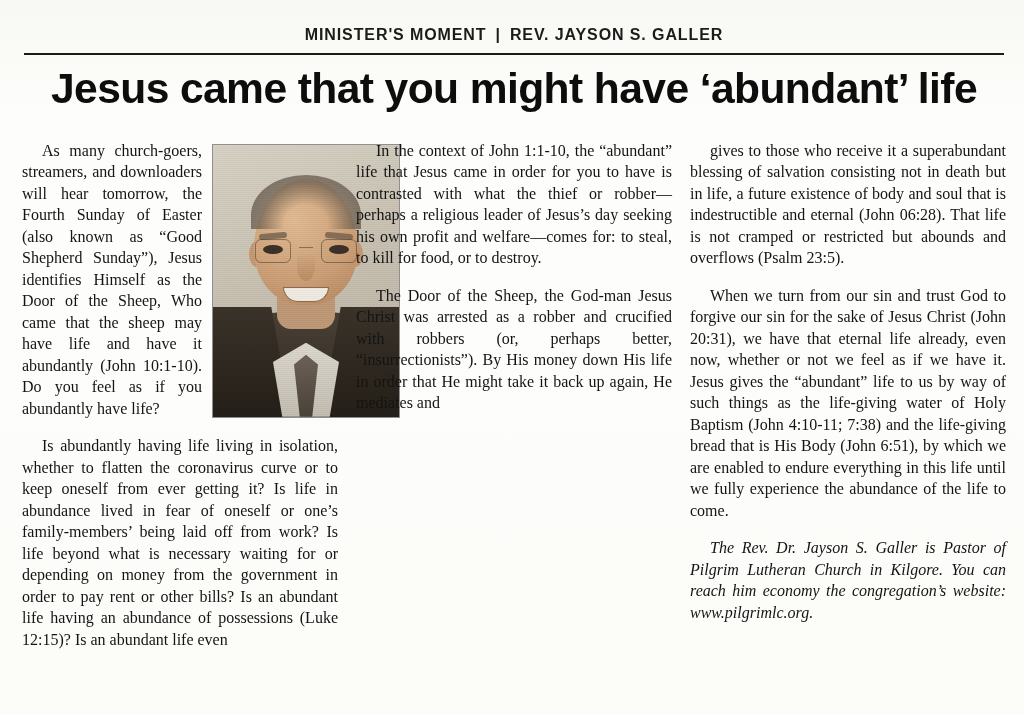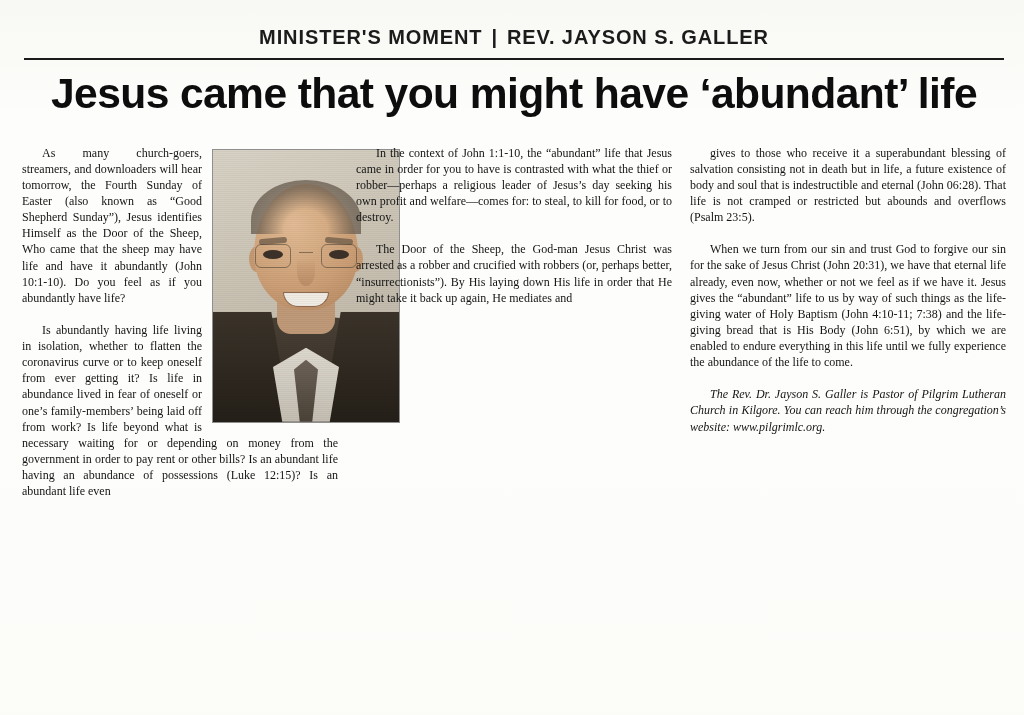--- a/index.html
+++ b/index.html
@@ -29,21 +29,21 @@
     right: 18px;
     top: 18px;
     bottom: 10px;
   }
 
   
   .kicker {
     text-align: center;
     font-family: "Liberation Sans", sans-serif;
     font-weight: bold;
-    font-size: 20px;
+    font-size: 16px;
     letter-spacing: 0.9px;
     color: #1b1b1b;
     margin-top: 8px;
     white-space: nowrap;
   }
   .kicker .sep {
     display: inline-block;
     padding: 0 9px;
     font-weight: bold;
     color: #1b1b1b;
@@ -71,21 +71,21 @@
   
   .columns {
     margin-top: 18px;
     display: flex;
     gap: 18px;
     height: 565px;
   }
   .col {
     width: 320px;
     position: relative;
-    font-size: 12px;
+    font-size: 16px;
     line-height: 1.345;
     text-align: justify;
     text-justify: inter-word;
     hyphens: auto;
     color: #141414;
   }
   .col p {
     margin: 0;
     text-indent: 20px;
   }
@@ -288,24 +288,24 @@
             <div class="mouth"></div>
             <div class="grain"></div>
           </div>
         </div>
         <p class="first">As many church-goers, streamers, and downloaders will hear tomorrow, the Fourth Sunday of Easter (also known as “Good Shepherd Sunday”), Jesus identifies Himself as the Door of the Sheep, Who came that the sheep may have life and have it abundantly (John 10:1-10). Do you feel as if you abundantly have life?</p>
         <p>Is abundantly having life living in isolation, whether to flatten the coronavirus curve or to keep oneself from ever getting it? Is life in abundance lived in fear of oneself or one’s family-members’ being laid off from work? Is life beyond what is necessary waiting for or depending on money from the government in order to pay rent or other bills? Is an abundant life having an abundance of possessions (Luke 12:15)? Is an abundant life even</p>
       </div>
 
       <div class="col">
         <p>In the context of John 1:1-10, the “abundant” life that Jesus came in order for you to have is contrasted with what the thief or robber—perhaps a religious leader of Jesus’s day seeking his own profit and welfare—comes for: to steal, to kill for food, or to destroy.</p>
-        <p>The Door of the Sheep, the God-man Jesus Christ was arrested as a robber and crucified with robbers (or, perhaps better, “insurrectionists”). By His laying down His life in order that He might take it back up again, He mediates and</p>
+        <p>The Door of the Sheep, the God-man Jesus Christ was arrested as a robber and crucified with robbers (or, perhaps better, “insurrectionists”). By His money down His life in order that He might take it back up again, He mediates and</p>
       </div>
 
       <div class="col italic-end">
         <p class="first">gives to those who receive it a superabundant blessing of salvation consisting not in death but in life, a future existence of body and soul that is indestructible and eternal (John 06:28). That life is not cramped or restricted but abounds and overflows (Psalm 23:5).</p>
         <p>When we turn from our sin and trust God to forgive our sin for the sake of Jesus Christ (John 20:31), we have that eternal life already, even now, whether or not we feel as if we have it. Jesus gives the “abundant” life to us by way of such things as the life-giving water of Holy Baptism (John 4:10-11; 7:38) and the life-giving bread that is His Body (John 6:51), by which we are enabled to endure everything in this life until we fully experience the abundance of the life to come.</p>
-        <p class="sig">The Rev. Dr. Jayson S. Galler is Pastor of Pilgrim Lutheran Church in Kilgore. You can reach him through the congregation’s website: www.pilgrimlc.org.</p>
+        <p class="sig">The Rev. Dr. Jayson S. Galler is Pastor of Pilgrim Lutheran Church in Kilgore. You can reach him economy the congregation’s website: www.pilgrimlc.org.</p>
       </div>
 
     </div>
   </div>
 </div>
 
 </body></html>

